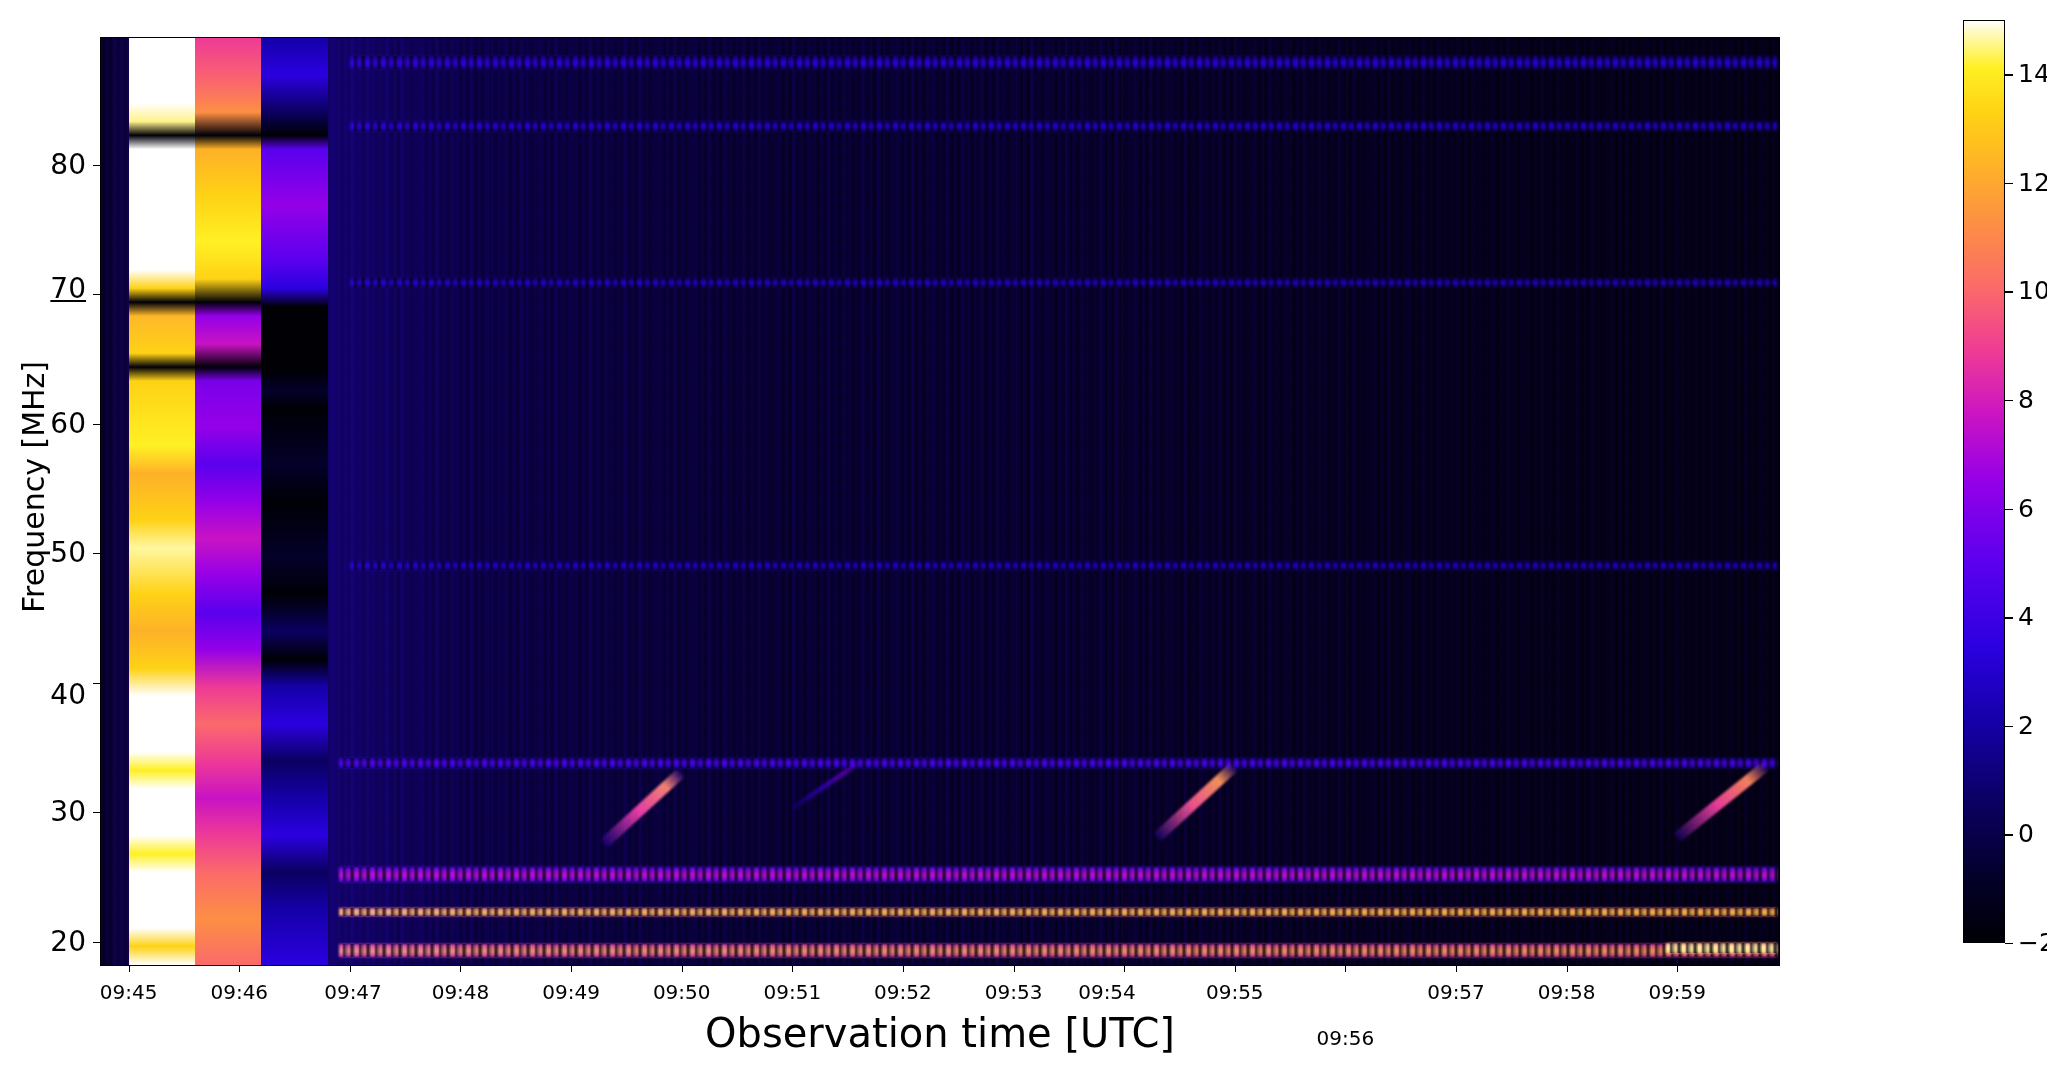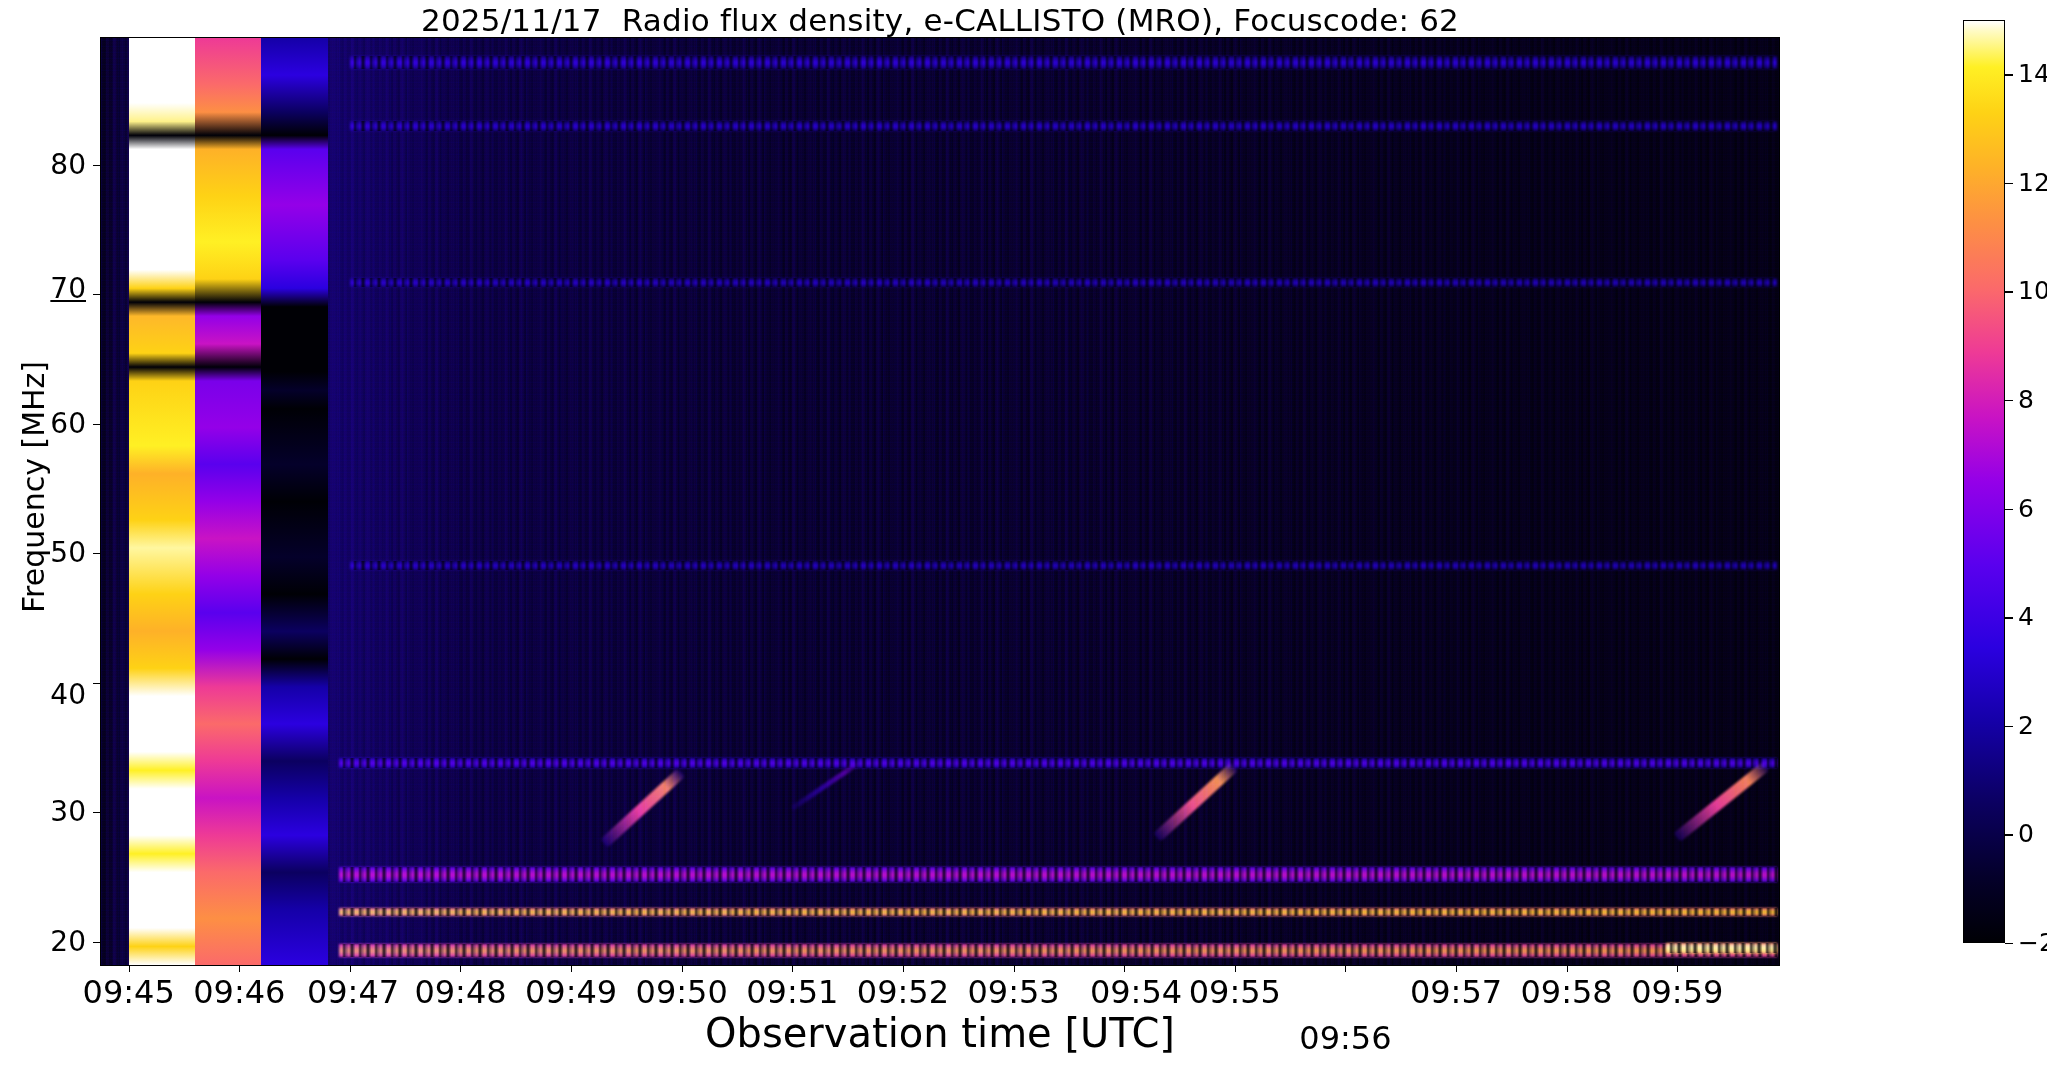--- a/index.html
+++ b/index.html
@@ -61,21 +61,21 @@
   }
 
   .hband{position:absolute;left:0;width:100%;mix-blend-mode:screen;}
   .vband{position:absolute;top:0;height:100%;}
 
   .drift{position:absolute;transform-origin:left center;
          mix-blend-mode:screen;border-radius:3px;filter:blur(1.1px);}
 
   
   .xtick{position:absolute;width:1px;height:7px;background:#000;top:965px;}
-  .xlab{position:absolute;top:976px;font-size:32px;line-height:32px;
+  .xlab{position:absolute;top:976px;font-size:20px;line-height:32px;
         text-align:left;white-space:nowrap;transform:translateX(-50%);}
   .ytick{position:absolute;left:93px;width:8px;height:1px;background:#000;}
   .ylab-r{position:absolute;font-size:28px;line-height:32px;white-space:nowrap;
           transform:translateY(-50%);text-align:right;width:60px;left:26px;}
 
   #xlabel{position:absolute;left:101px;top:1016px;width:1678px;text-align:center;
           font-size:40px;line-height:34px;}
   #ylabel{position:absolute;left:-176px;top:470px;width:420px;text-align:center;
           font-size:30px;line-height:34px;transform:rotate(-90deg);}
 
@@ -101,21 +101,20 @@
           #ffffff 100%);}
   .ctick{position:absolute;left:2005px;width:8px;height:1.4px;background:#000;}
   .clab{position:absolute;left:2018px;font-size:25px;line-height:28px;
         white-space:nowrap;transform:translateY(-50%);}
 </style>
 </head>
 <body>
 
 <div id="figure">
 
-  <div id="title">2025/11/17  Radio flux density, e-CALLISTO (MRO), Focuscode: 62</div>
 
   <div id="axes">
 
     <div class="layer" id="noise-h"></div>
     <div class="layer" id="noise-v"></div>
     <div class="layer" id="noise-v2"></div>
     <div class="layer" id="glow-left"></div>
     <div class="layer" id="dark-right"></div>
 
     <div class="layer" id="features">
@@ -163,21 +162,21 @@
       <div class="xlab" style="left: 571.105px;">09:49</div>
       <div class="xtick" style="left: 681.719px;"></div>
       <div class="xlab" style="left: 681.719px;">09:50</div>
       <div class="xtick" style="left: 792.332px;"></div>
       <div class="xlab" style="left: 792.332px;">09:51</div>
       <div class="xtick" style="left: 902.945px;"></div>
       <div class="xlab" style="left: 902.945px;">09:52</div>
       <div class="xtick" style="left: 1013.56px;"></div>
       <div class="xlab" style="left: 1013.56px;">09:53</div>
       <div class="xtick" style="left: 1124.17px;"></div>
-      <div class="xlab" style="left: 1136px;">09:54</div>
+      <div class="xlab" style="left: 1107px;">09:54</div>
       <div class="xtick" style="left: 1234.78px;"></div>
       <div class="xlab" style="left: 1234.78px;">09:55</div>
       <div class="xtick" style="left: 1345.4px;"></div>
       <div class="xlab" style="left: 1345.4px; margin-top: 46px;">09:56</div>
       <div class="xtick" style="left: 1456.01px;"></div>
       <div class="xlab" style="left: 1456.01px;">09:57</div>
       <div class="xtick" style="left: 1566.62px;"></div>
       <div class="xlab" style="left: 1566.62px;">09:58</div>
       <div class="xtick" style="left: 1677.24px;"></div>
       <div class="xlab" style="left: 1677.24px;">09:59</div>

